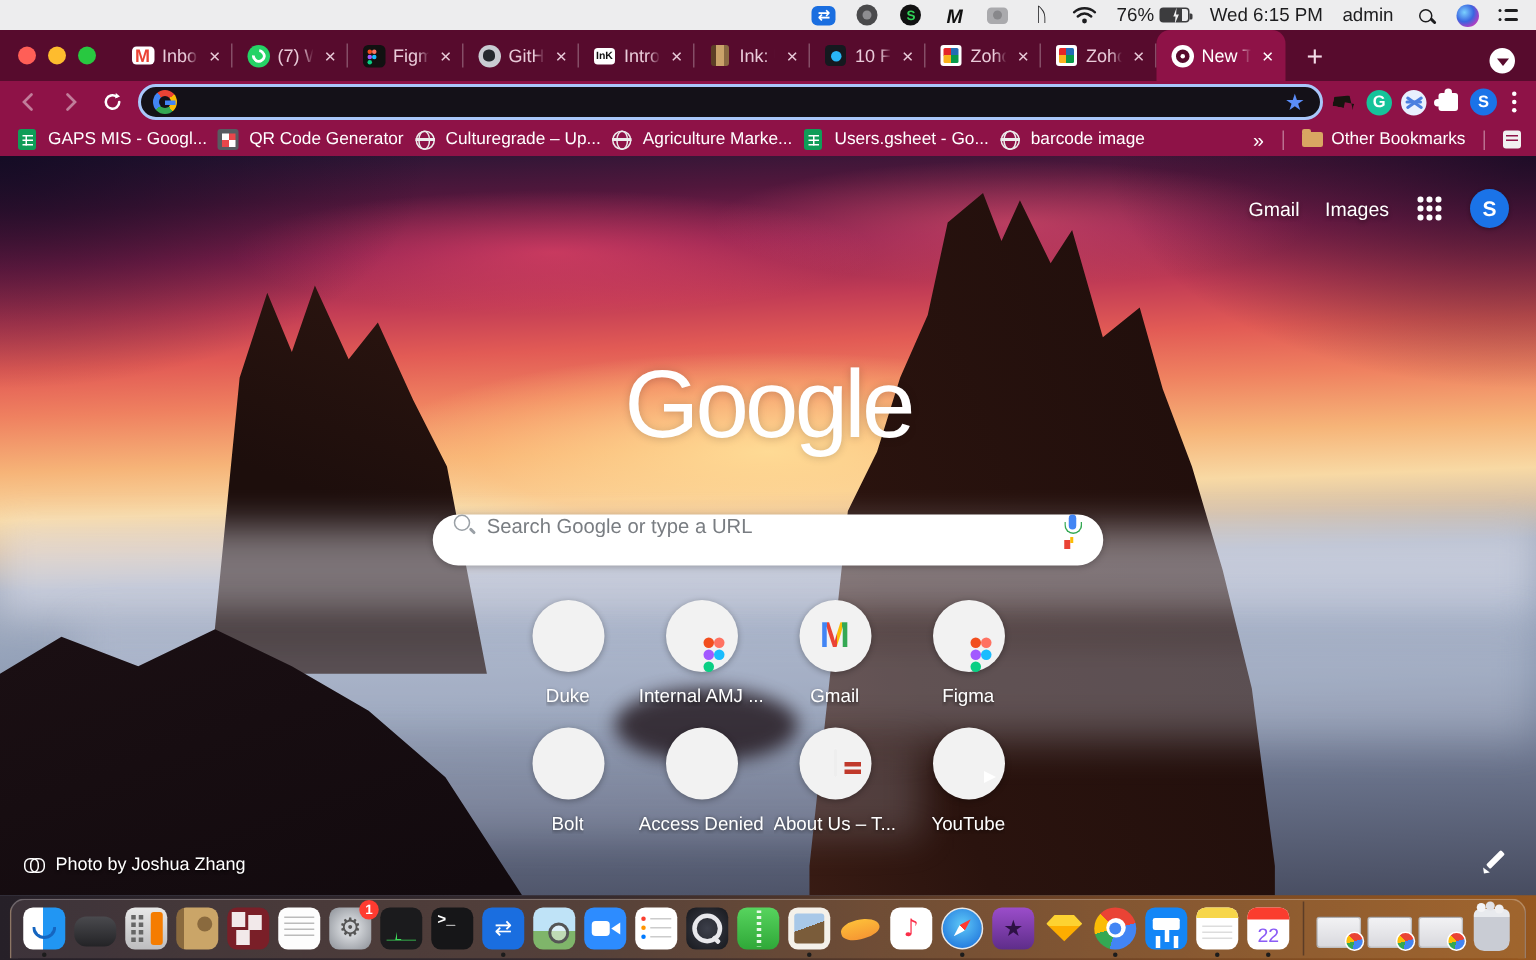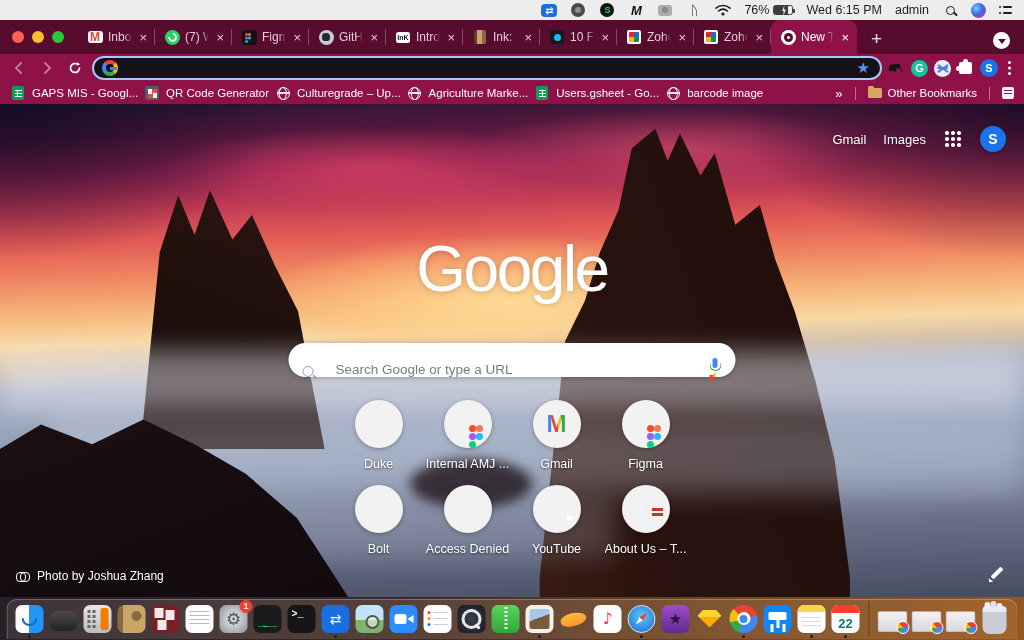--- a/index.html
+++ b/index.html
@@ -139,21 +139,21 @@
   .mist2 { position:absolute; left:5%; right:0; top:63%; height:16%; background:rgba(225,230,245,.3); filter:blur(14px); }
   .mist3 { position:absolute; left:0; right:40%; top:80%; height:12%; background:rgba(200,205,225,.22); filter:blur(12px); }
 
   .page-ui { position:absolute; inset:0; }
   .toplinks { position:absolute; top:22px; right:18px; display:flex; align-items:center; gap:17px; color:#fff; font-size:13px; }
   .toplinks a { color:#fff; text-decoration:none; cursor:pointer; text-shadow:0 1px 3px rgba(0,0,0,.4); }
   .grid9 { width:4px; height:4px; position:relative; margin:0 8px; cursor:pointer;}
   .grid9::before { content:""; position:absolute; left:-6px; top:-6px; width:3.6px; height:3.6px; border-radius:50%; background:#fff; box-shadow:6px 0 0 #fff,12px 0 0 #fff,0 6px 0 #fff,6px 6px 0 #fff,12px 6px 0 #fff,0 12px 0 #fff,6px 12px 0 #fff,12px 12px 0 #fff; }
   .avatar-lg { width:26px; height:26px; border-radius:50%; background:#1a73e8; color:#fff; font-size:14px; font-weight:700; display:flex; align-items:center; justify-content:center; cursor:pointer; box-shadow:0 1px 3px rgba(0,0,0,.3);}
   .logo { position:absolute; top:128px; left:0; right:0; text-align:center; color:#fff; font-size:64px; font-weight:500; letter-spacing:-2.5px; text-shadow:0 1px 6px rgba(0,0,0,.18); }
-  .searchbar { position:absolute; top:239px; left:50%; transform:translateX(-50%); width:447px; height:34px; background:#fff; border-radius:17px; display:flex; align-items:flex-end; padding:0 14px; gap:22px; box-shadow:0 1px 5px rgba(0,0,0,.25); }
+  .searchbar { position:absolute; top:239px; left:50%; transform:translateX(-50%); width:447px; height:34px; background:#fff; border-radius:17px; display:flex; align-items:flex-start; padding:0 14px; gap:11px; box-shadow:0 1px 5px rgba(0,0,0,.25); }
   .searchbar input { flex:1; border:none; outline:none; font-size:13.5px; color:#202124; font-family:inherit; background:transparent;}
   .searchbar input::placeholder { color:#797d82; }
   .smag { width:11px; height:11px; border:1.8px solid #9aa0a6; border-radius:50%; position:relative; flex:0 0 auto;}
   .smag::after { content:""; position:absolute; width:5px; height:1.8px; background:#9aa0a6; transform:rotate(45deg); right:-4.5px; bottom:-1.5px; border-radius:1px; }
   .mic { width:14px; height:19px; position:relative; flex:0 0 auto; cursor:pointer;}
   .mic i { position:absolute; left:4.5px; top:0; width:5px; height:9.5px; border-radius:3px; background:#4285f4; }
   .mic::before { content:""; position:absolute; left:2px; top:5px; width:10px; height:7px; border:1.8px solid #34a853; border-top:none; border-radius:0 0 8px 8px; }
   .mic::after { content:""; position:absolute; left:6.2px; bottom:0; width:1.8px; height:4px; background:#fbbc05; box-shadow:-3px 3px 0 1px #ea4335; }
 
   .shortcuts { position:absolute; top:296px; left:50%; transform:translateX(-50%); display:grid; grid-template-columns:repeat(4,89px); row-gap:14px; justify-items:center; }
@@ -227,21 +227,21 @@
   .d-sketch .tile::after { content:""; position:absolute; left:2px; right:2px; top:5px; bottom:5px; background:linear-gradient(180deg,#fdd231 0 40%,#fdad00 40%); clip-path:polygon(0 35%,25% 0,75% 0,100% 35%,50% 100%); }
   .d-chrome .tile { border-radius:50%; background:conic-gradient(from -45deg,#ea4335 0 120deg,#4285f4 120deg 240deg,#34a853 240deg 300deg,#fbbc05 300deg); position:relative; }
   .d-chrome .tile::before { content:""; position:absolute; inset:7.5px; background:#fff; border-radius:50%; }
   .d-chrome .tile::after { content:""; position:absolute; inset:10px; background:#4285f4; border-radius:50%; }
   .d-keynote .tile { background:#1386f7; position:relative; }
   .d-keynote .tile::before { content:""; position:absolute; left:5px; right:5px; top:7px; height:8px; background:#fff; border-radius:1.5px; }
   .d-keynote .tile::after { content:""; position:absolute; left:13px; top:15px; width:2.5px; height:8px; background:#fff; box-shadow:-6px 4px 0 #fff,6px 4px 0 #fff; }
   .d-notes .tile { background:#fff; position:relative; }
   .d-notes .tile::before { content:""; position:absolute; left:0; right:0; top:0; height:7px; background:#f7d64a; border-radius:6.5px 6.5px 0 0; }
   .d-notes .tile::after { content:""; position:absolute; left:4px; right:4px; top:12px; height:1.5px; background:#ddd; box-shadow:0 4px 0 #ddd,0 8px 0 #ddd; }
-  .d-calendar .tile { background:#fff; position:relative; display:flex; align-items:flex-end; justify-content:center; font-size:13px; font-weight:700; color:#0f766e; padding-bottom:2px;}
+  .d-calendar .tile { background:#fff; position:relative; display:flex; align-items:flex-end; justify-content:center; font-size:13px; font-weight:400; color:#8b5cf6; padding-bottom:2px;}
   .d-calendar .tile::before { content:""; position:absolute; left:0; right:0; top:0; height:8px; background:#fa3d2e; border-radius:6.5px 6.5px 0 0; }
   .d-divider { width:1px !important; height:36px; background:rgba(40,30,30,.5); margin:0 4px; cursor:default;}
   .d-min-window .tile { width:32px; height:21px; border-radius:2.5px; background:linear-gradient(180deg,#f2f2f4,#d9d9de); border:1px solid rgba(0,0,0,.2); position:relative; margin-top:6px;}
   .d-min-window .tile::after { content:""; position:absolute; right:-3px; bottom:-3px; width:11px; height:11px; border-radius:50%; background:conic-gradient(from -45deg,#ea4335 0 120deg,#4285f4 120deg 240deg,#34a853 240deg 300deg,#fbbc05 300deg); border:1.5px solid #fff; }
   .d-trash .tile { background:linear-gradient(180deg,#e8eaee 0 20%,#c9ccd4 20%); border-radius:4px 4px 7px 7px; position:relative; width:24px; margin:2px auto 0;}
   .d-trash .tile::after { content:""; position:absolute; left:2px; top:-4px; width:6px; height:6px; border-radius:50%; background:#f4f4f6; box-shadow:6px -1px 0 #e2e2e6,12px 1px 0 #f0f0f2; }
 </style>
 </head>
 <body>
 
@@ -546,29 +546,29 @@
       <span class="sc-label">Bolt</span>
           </div>
           <div class="sc">
       <span class="shortcut-circle">
               <span><span class="s-drive"></span></span>
             </span>
       <span class="sc-label">Access Denied</span>
           </div>
           <div class="sc">
       <span class="shortcut-circle">
+              <span><span class="s-site"></span></span>
+            </span>
+      <span class="sc-label">About Us – T...</span>
+          </div>
+          <div class="sc">
+      <span class="shortcut-circle">
               <span><span class="s-yt"></span></span>
             </span>
       <span class="sc-label">YouTube</span>
-          </div>
-          <div class="sc">
-      <span class="shortcut-circle">
-              <span><span class="s-site"></span></span>
-            </span>
-      <span class="sc-label">About Us – T...</span>
           </div>
         </div>
       <div class="attribution">
         <span class="linkic"></span>
         <span>Photo by Joshua Zhang</span>
       </div>
       <span class="pencil"></span>
     </div>
   </div>
 </div>

